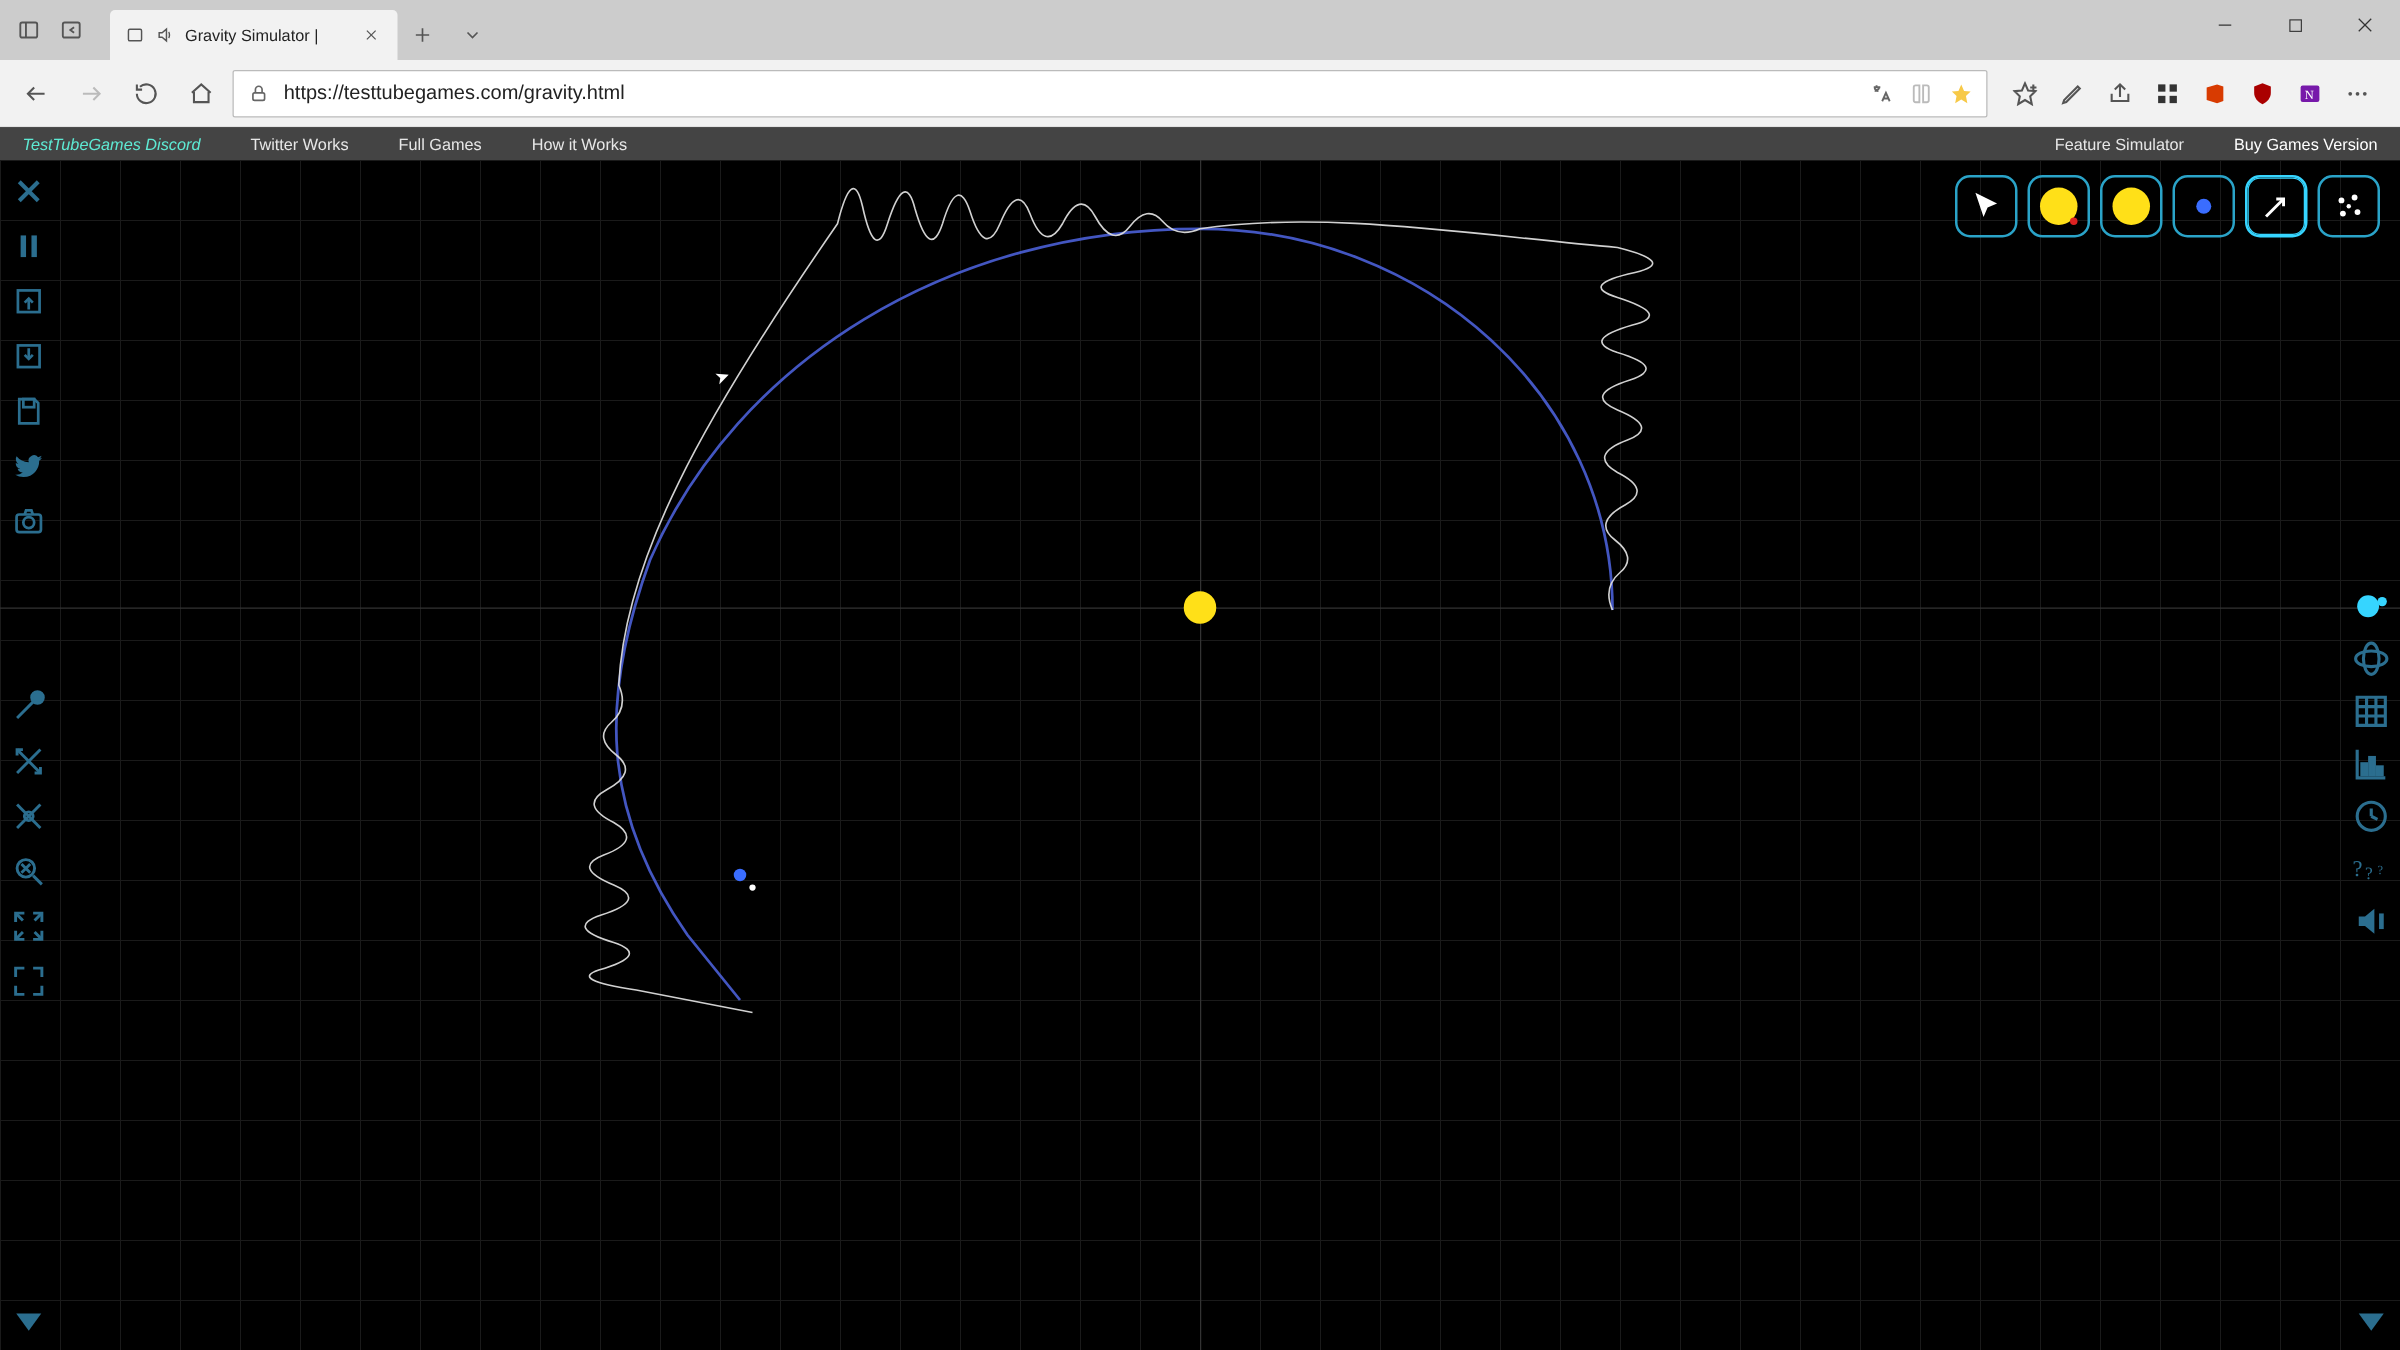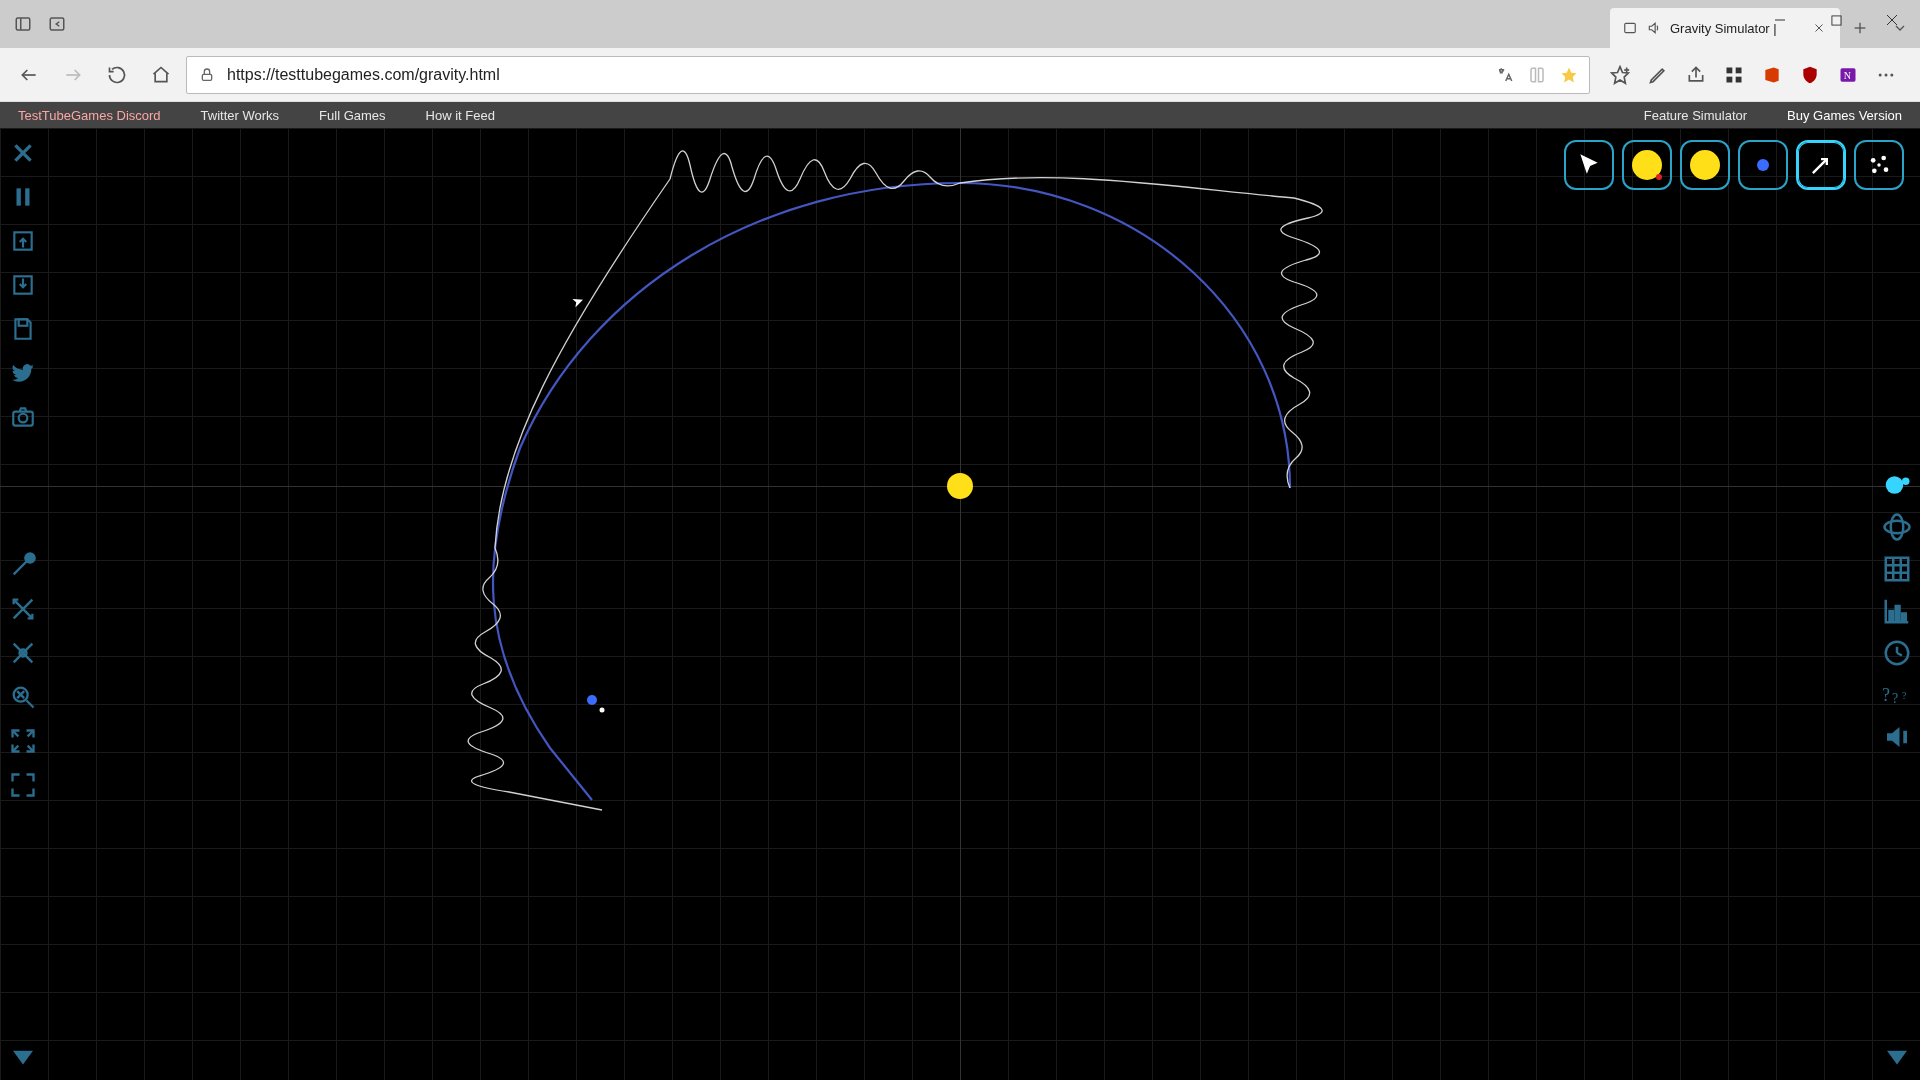--- a/index.html
+++ b/index.html
@@ -12,21 +12,20 @@
     position: relative;
   }
 
   
   .titlebar {
     height: 48px;
     background: #ccc;
     display: flex;
     align-items: flex-end;
     position: relative;
-    justify-content: space-between;
   }
   .syscorner-left {
     display: flex;
     height: 48px;
     align-items: center;
     padding: 0 6px;
   }
   .sysbtn {
     width: 34px; height: 34px;
     display: flex; align-items: center; justify-content: center;
@@ -116,21 +115,21 @@
   .topnav {
     height: 26px;
     background: #444;
     display:flex;
     align-items:center;
     padding: 0 18px;
     font-size: 13px;
     color:#e7e7e7;
   }
   .topnav .link { margin-right: 40px; cursor:pointer; }
-  .topnav .link.hl { color:#fca5a5; }
+  .topnav .link.hl { color:#5eead4;font-style:italic; }
   .topnav .spacer { flex:1; }
 
   .sim {
     position: relative;
     width: 100%;
     height: calc(100% - 26px);
     overflow:hidden;
   }
   .grid-bg {
     position:absolute; inset:0;
@@ -406,21 +405,21 @@
       </div>
   </div>
 </div>
 
 <div class="page">
 
   <div class="topnav">
     <span class="link hl">TestTubeGames Discord</span>
     <span class="link">Twitter Works</span>
     <span class="link">Full Games</span>
-    <span class="link">How it Feed</span>
+    <span class="link">How it Works</span>
     <span class="spacer"></span>
     <span class="link">Feature Simulator</span>
     <span class="link" style="color:#fff;margin-right:0">Buy Games Version</span>
   </div>
 
   <div class="sim">
     <div class="grid-bg"></div>
     <div class="axis-v"></div>
     <div class="axis-h"></div>
 

